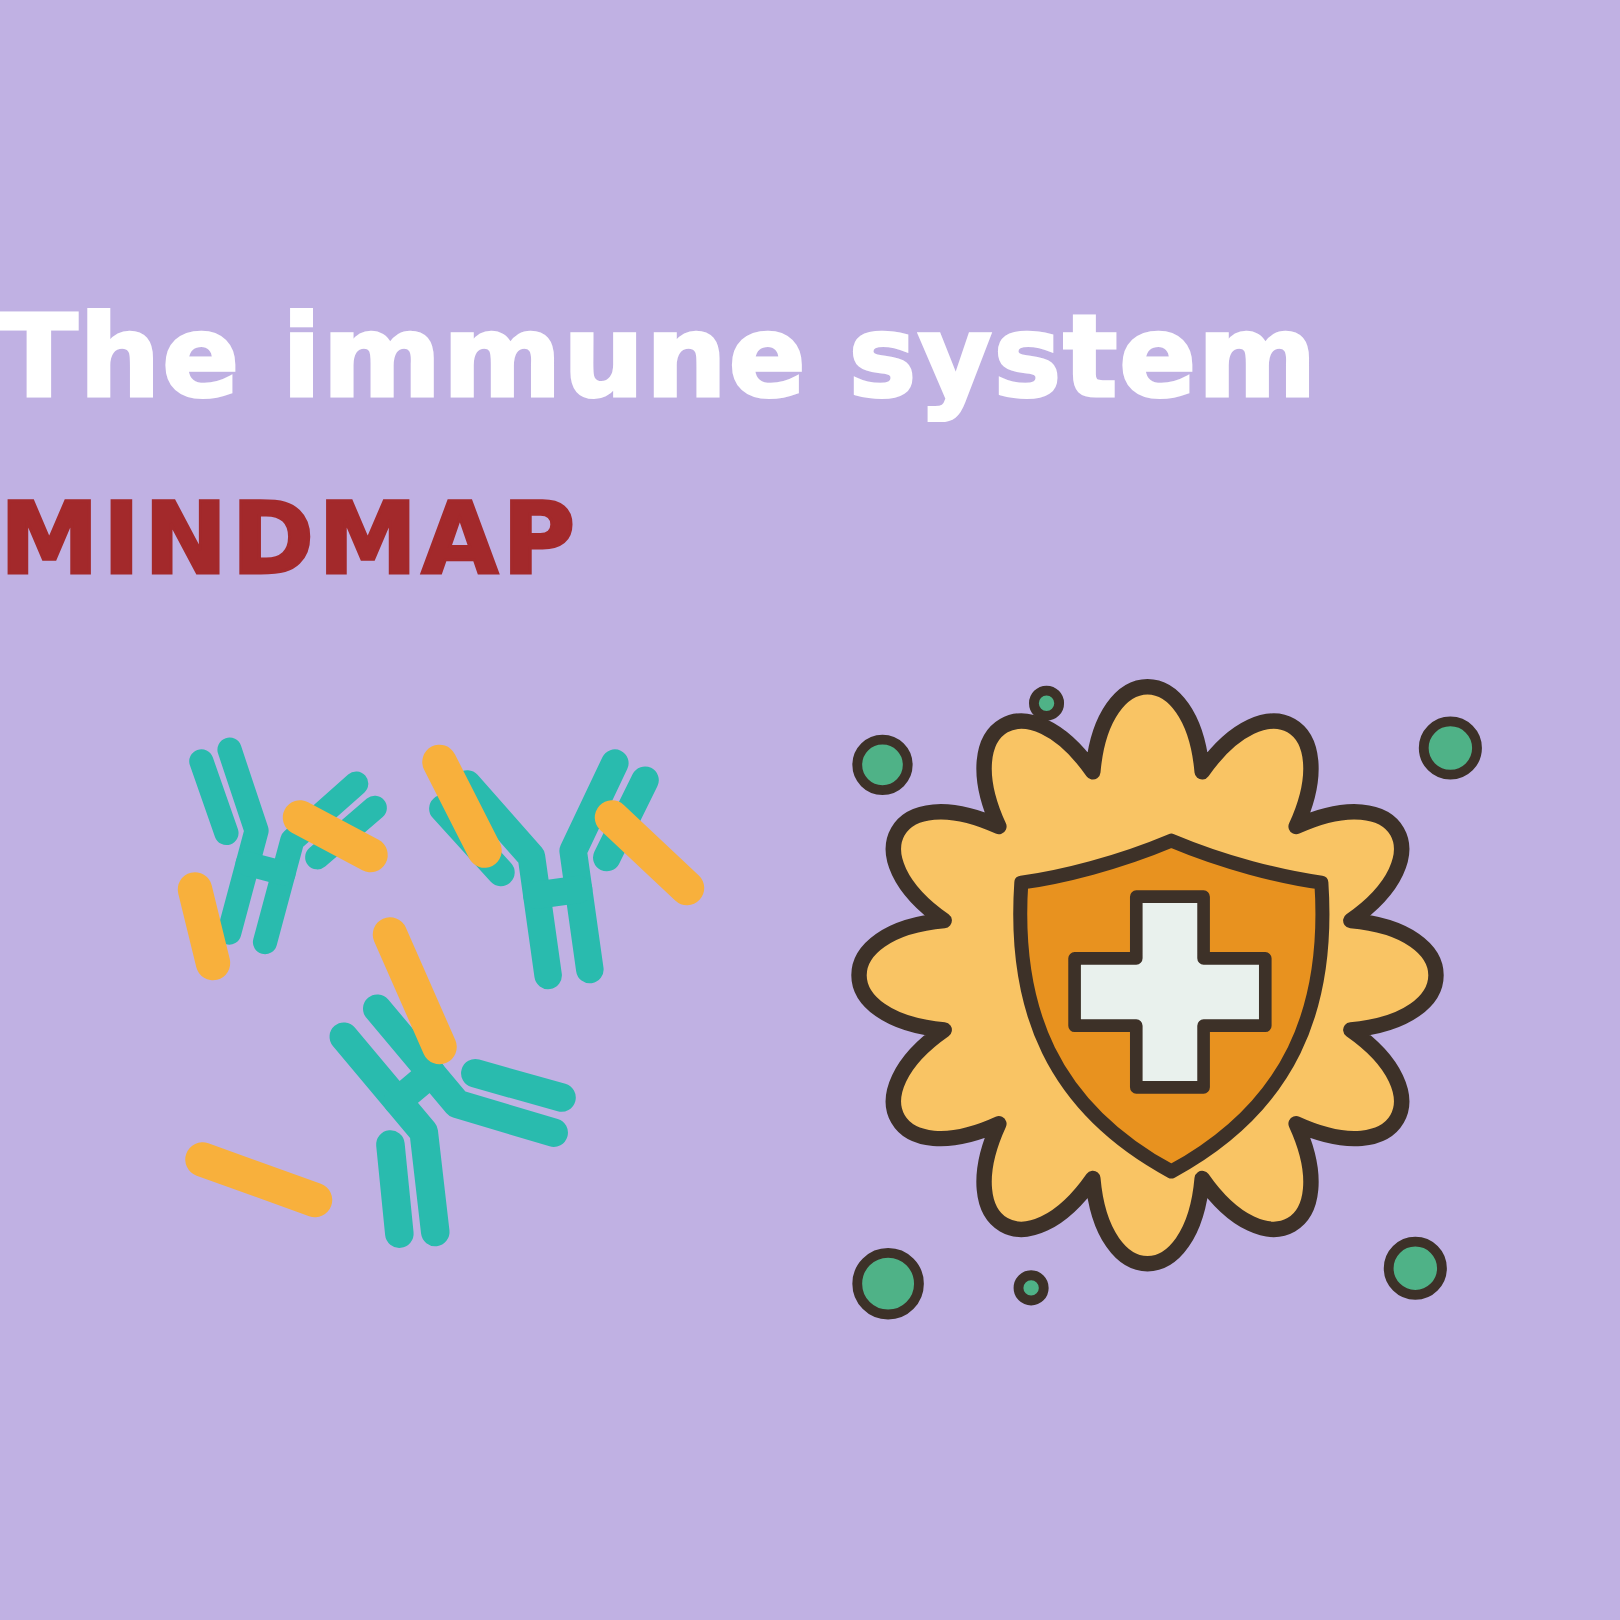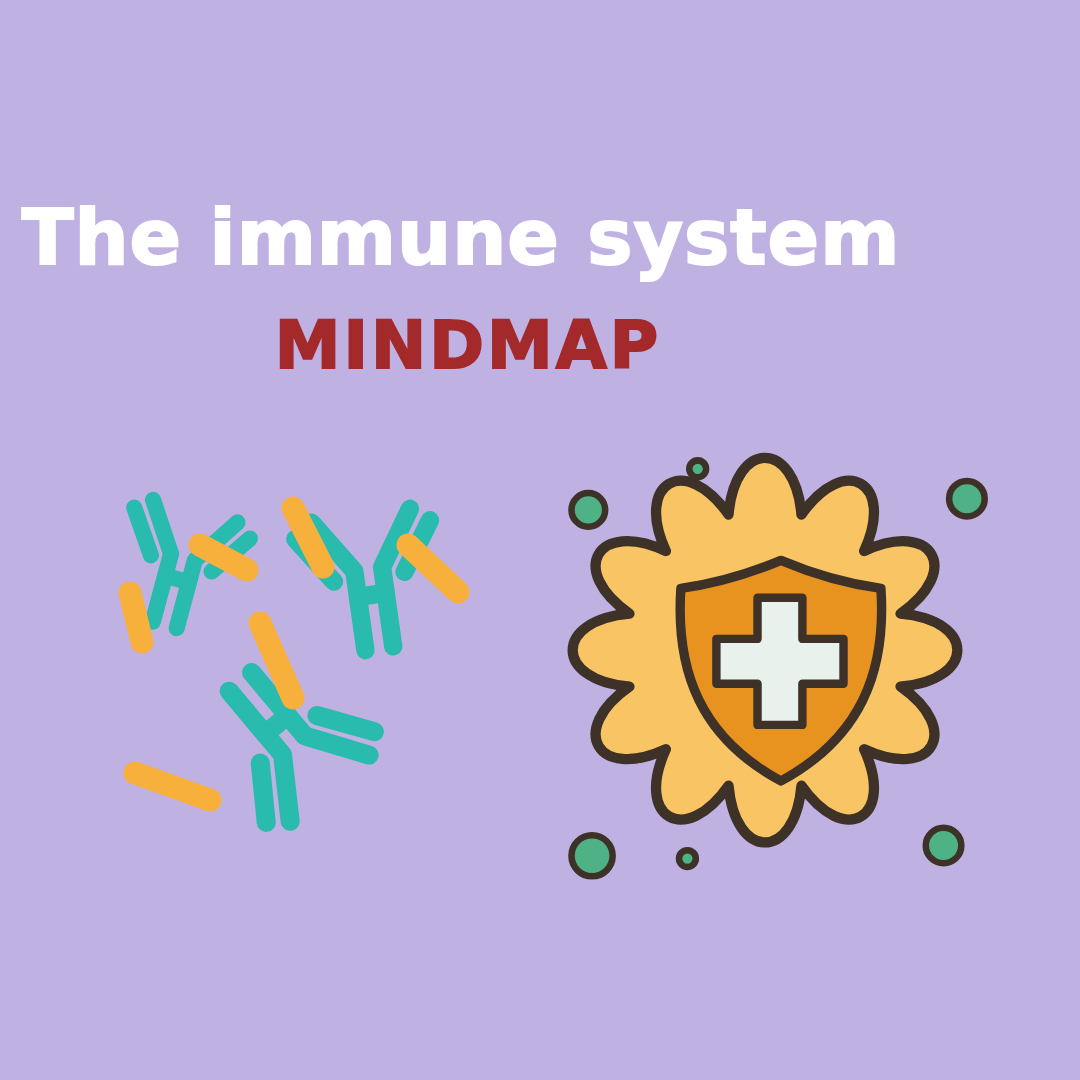--- a/index.html
+++ b/index.html
@@ -10,41 +10,39 @@
     width: 1080px;
     height: 1080px;
     position: relative;
     overflow: hidden;
     background: var(--background, #C0B1E3);
     font-family: "DejaVu Sans", "Liberation Sans", sans-serif;
   }
   .title-block {
     position: absolute;
     top: 0;
-    left: 17px;
+    left: 0;
     width: 888px;
-    text-align: center;
   }
   .title-main {
     margin: 196px 0 0 0;
     font-size: 76px;
     line-height: 1.1;
     font-weight: 800;
     letter-spacing: 1px;
     color: var(--title, #FFFFFF);
     -webkit-text-stroke: 2px var(--title, #FFFFFF);
   }
   .title-sub {
-    margin: 30px 0 0 0;
+    margin: 44px 0 0 0;
     font-size: 66px;
     line-height: 1.1;
     font-weight: 800;
     letter-spacing: 3px;
     color: var(--subtitle, #A3292B);
-    padding-left: 14px;
     -webkit-text-stroke: 2px var(--subtitle, #A3292B);
   }
   svg.illustration {
     position: absolute;
     overflow: visible;
   }
 </style>
 </head>
 <body>
 

